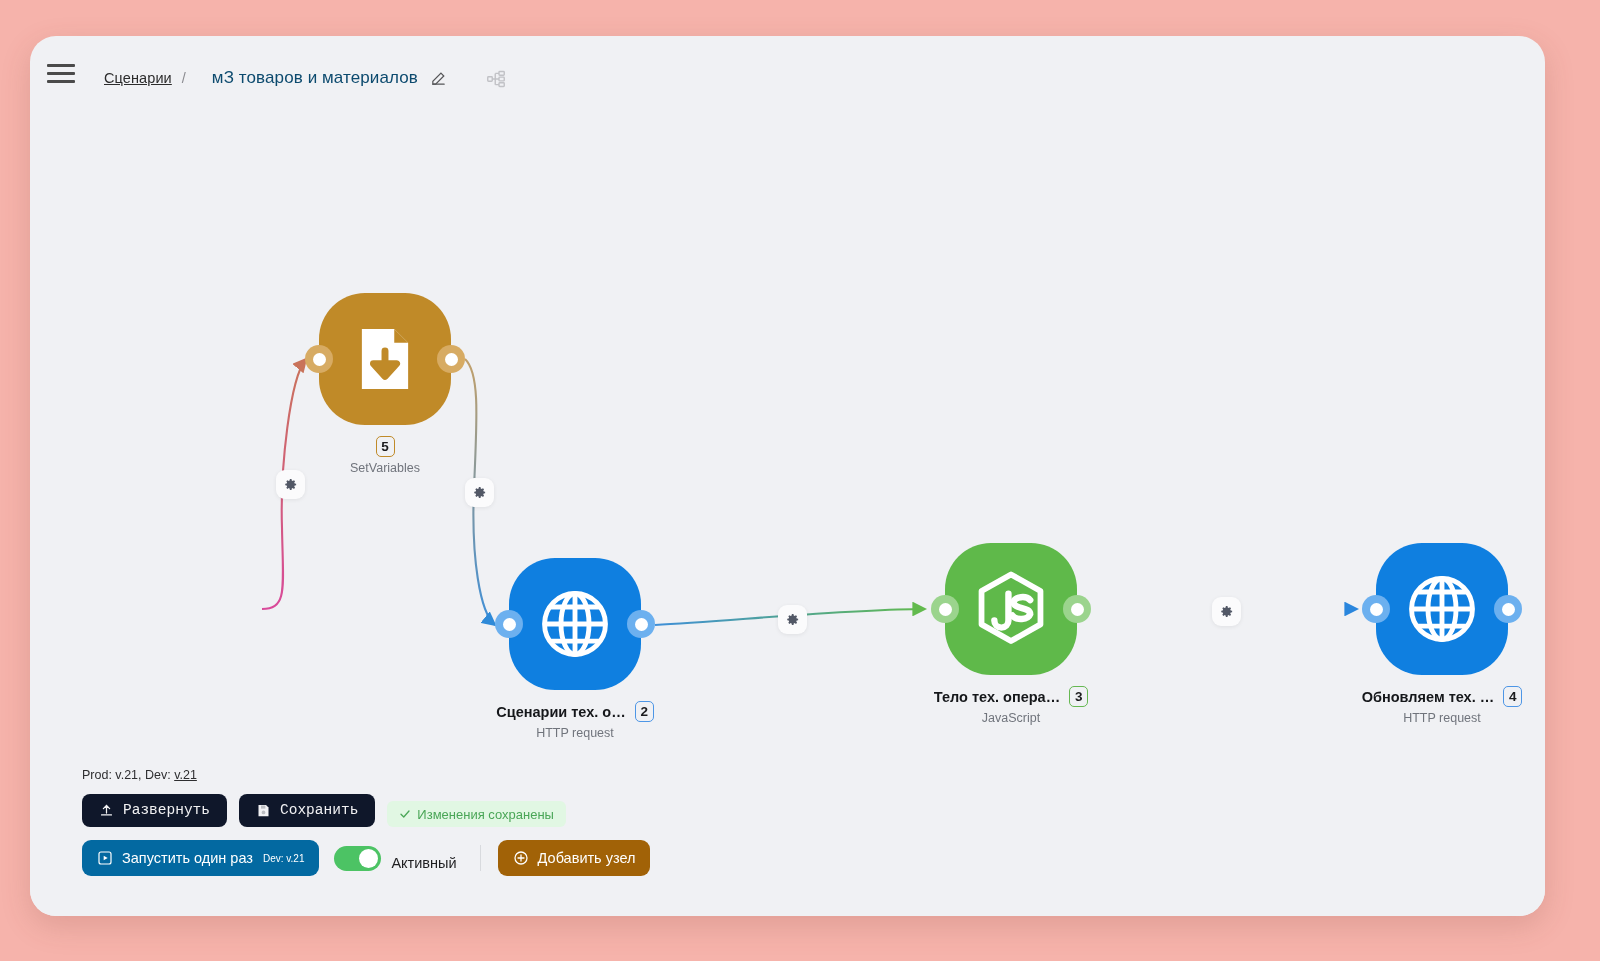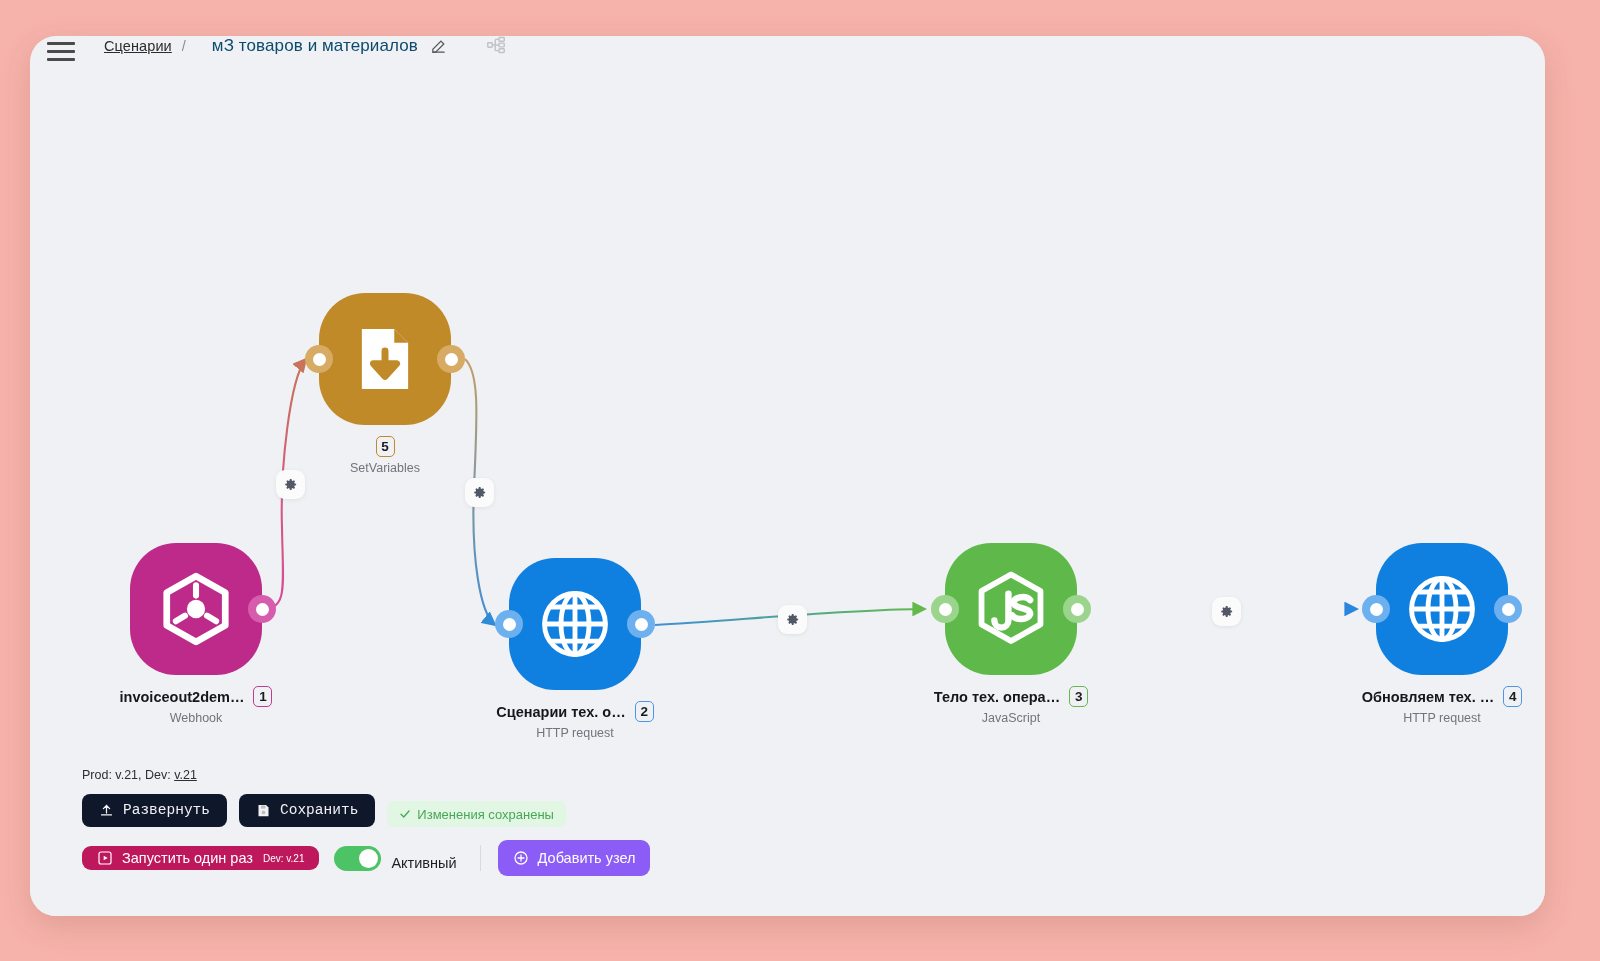--- a/index.html
+++ b/index.html
@@ -18,21 +18,21 @@
     background: #f0f1f4;
     border-radius: 26px;
     box-shadow: 0 10px 30px rgba(120,60,50,.18);
     overflow: hidden;
   }
 
   
   #topbar {
     position: absolute; left: 0; top: 0;
     width: 100%; height: 52px;
-    display: flex; align-items: flex-start;
+    display: flex; align-items: flex-end;
     padding-left: 10px;
   }
   #hamburger {
     width: 34px; height: 30px;
     display: flex; flex-direction: column; justify-content: center;
     gap: 5px; cursor: pointer; padding: 0 3px;
     margin-left: 4px;
   }
   #hamburger span { display: block; height: 3px; background: #4a4a4a; border-radius: 1px; }
 
@@ -113,22 +113,22 @@
   #version-line .vlink { text-decoration: underline; cursor: pointer; }
 
   .btn-row { display: flex; align-items: center; gap: 12px; margin-bottom: 13px; }
   .btn {
     display: inline-flex; align-items: center; gap: 9px;
     height: 33px; padding: 0 17px; border-radius: 8px;
     font-size: 14.5px; border: none; cursor: pointer;
     font-family: "Liberation Sans", sans-serif;
   }
   .btn-disabled { background: #0f172a; color: #f1f1f3; font-family: Liberation Mono, monospace; }
-  .btn-teal { background: #be185d; color: #ffffff; height: 24px; border-radius: 9px; padding: 0 15px; }
-  .btn-green { background: #8b5cf6; color: #ffffff; height: 36px; border-radius: 9px; padding: 0 15px; }
+  .btn-teal { background: #0369a1; color: #ffffff; height: 36px; border-radius: 9px; padding: 0 15px; }
+  .btn-green { background: #a16207; color: #ffffff; height: 36px; border-radius: 9px; padding: 0 15px; }
   .sup { font-size: 10px; vertical-align: super; margin-left: 1px; }
 
   .saved-chip {
     display: inline-flex; align-items: center; gap: 6px;
     background: #e1f7e3; color: #4aa657;
     height: 26px; padding: 0 12px; border-radius: 6px; font-size: 13px; margin-top: 8px;
   }
 
   .toggle {
     width: 47px; height: 25px; border-radius: 13px; background: #4cc364;
@@ -208,35 +208,20 @@
 
       <path d="M 232,521 C 258,521 253,500 252,440 C 250,380 260,290 276,271" fill="none" stroke="url(#g-wh-sv)" stroke-width="2.1" marker-end="url(#arrow-sv)"></path>
 
       <path d="M 435,271 C 450,285 447,330 444,400 C 441,470 450,525 465,537" fill="none" stroke="url(#g-sv-http)" stroke-width="2.1" marker-end="url(#arrow-http)"></path>
 
       <path d="M 625,537 C 700,533 820,521 895,521" fill="none" stroke="url(#g-http-js)" stroke-width="2.1" marker-end="url(#arrow-js)"></path>
 
       <path d="M 1062,521 C 1160,521 1260,521 1327,521" fill="none" stroke="url(#g-js-upd)" stroke-width="2.1" marker-end="url(#arrow-upd)"></path>
     </svg>
 
-    <div class="node" style="left:100px; top:455px;">
-      <div class="node-shape" style="background:#bd2a8a;">
-        <svg width="78" height="78" viewBox="0 0 64 64">
-          <path d="M32 5 L56 18.5 V45.5 L32 59 L8 45.5 V18.5 Z" fill="none" stroke="#fff" stroke-width="5.5" stroke-linejoin="round"></path>
-          <circle cx="32" cy="32" r="7.5" fill="#fff"></circle>
-          <path d="M32 12.5 V21 M15.5 42 L23 37.5 M48.5 42 L41 37.5" stroke="#fff" stroke-width="5" stroke-linecap="round"></path>
-        </svg>
-        <div class="port out" style="background:#d65cae;"></div>
-      </div>
-      <div class="node-caption">
-        <span class="node-title">invoiceout2dem…</span>
-        <span class="node-badge" style="border-color:#c33a95;">1</span>
-      </div>
-      <div class="node-subtitle">Webhook</div>
-    </div>
 
     <div class="node" style="left:289px; top:205px;">
       <div class="node-shape" style="background:#c08a28;">
         <svg width="74" height="74" viewBox="0 0 64 64">
           <path d="M12 6 h28 l12 12 v40 H12 Z" fill="#fff"></path>
           <path d="M40 6 v12 h12 Z" fill="#c08a28"></path>
           <path d="M32 25 V43 M22 36 L32 47 L42 36 Z" fill="#c08a28" stroke="#c08a28" stroke-width="6" stroke-linejoin="round" stroke-linecap="round"></path>
         </svg>
         <div class="port inp" style="background:#d7ab63;"></div>
         <div class="port out" style="background:#d7ab63;"></div>

